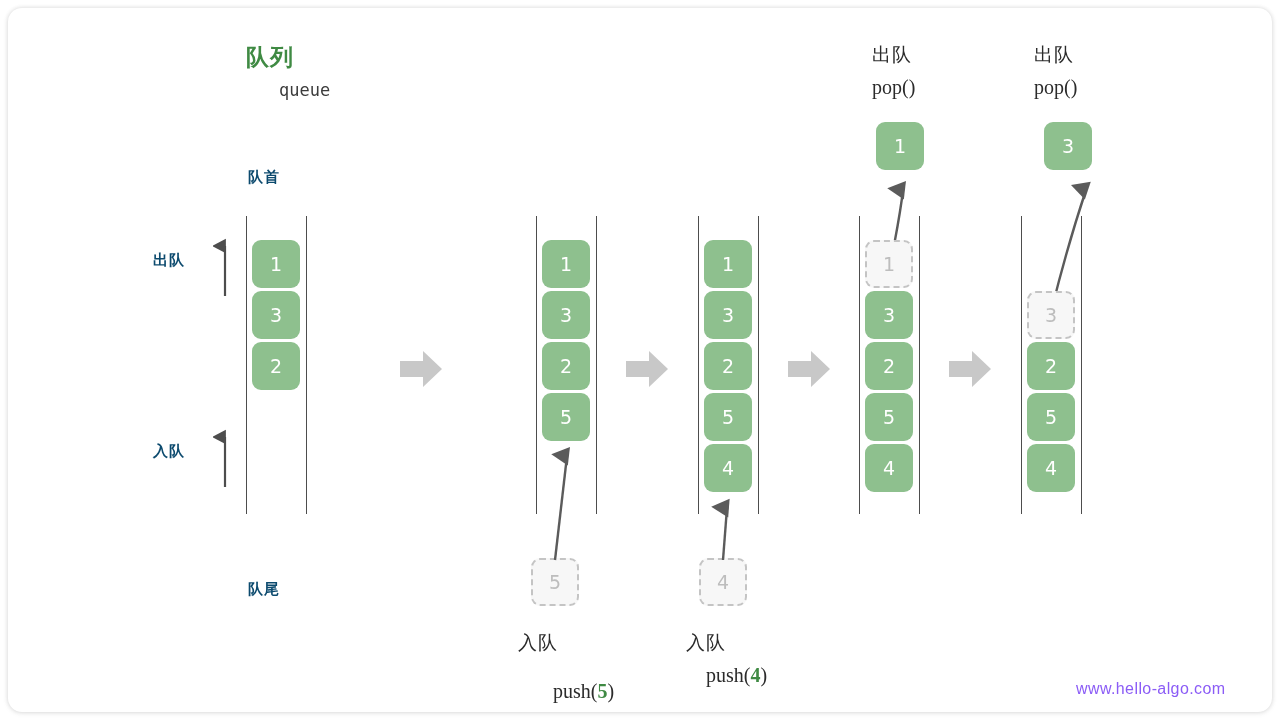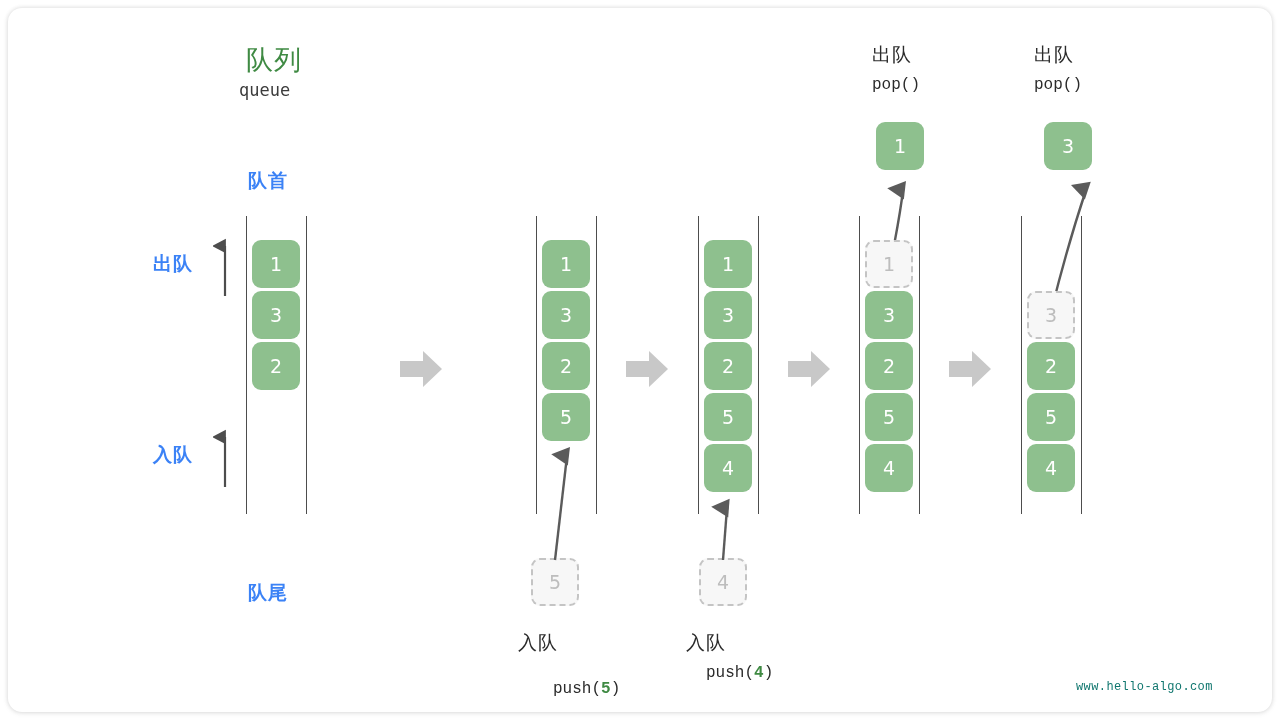--- a/index.html
+++ b/index.html
@@ -27,57 +27,58 @@
   #stage {
     position: absolute;
     left: 0; top: 0;
     width: 1280px;
     height: 720px;
   }
   .abs { position: absolute; }
 
   
   .title-cn {
-    font-weight: normal;
-    font-size: 27px;
+    font-weight: bold;
+    font-size: 23px;
     color: #3f8a43;
     letter-spacing: 1px;
     white-space: nowrap;
   }
   .title-en {
     font-family: "DejaVu Sans Mono", "Liberation Mono", monospace;
     font-size: 17px;
     color: #3c3c3c;
     white-space: nowrap;
+    margin-left: 40px;
   }
   .label-bold {
     font-weight: bold;
-    font-size: 19px;
-    color: #3b82f6;
+    font-size: 15px;
+    color: #0c4a6e;
     letter-spacing: 1px;
     white-space: nowrap;
     font-family: Liberation Mono, monospace;
   }
   .op-cn {
     font-size: 19px;
     color: #2b2b2b;
     white-space: nowrap;
     letter-spacing: 1px;
   }
   .op-code {
-    font-family: Liberation Mono, monospace;
-    font-size: 16px;
+    font-family: Liberation Serif, serif;
+    font-size: 20px;
     color: #2b2b2b;
     white-space: nowrap;
   }
   .op-code .num { color: #3f8a43; font-weight: bold; }
   .watermark {
-    font-family: Liberation Mono, monospace;
-    font-size: 12px;
-    color: #0f766e;
+    font-family: Liberation Sans, sans-serif;
+    font-size: 16px;
+    color: #8b5cf6;
     white-space: nowrap;
     letter-spacing: 0.4px;
   }
 
   
   .cell {
     width: 48px;
     height: 48px;
     border-radius: 9px;
     background: #8ec08e;

